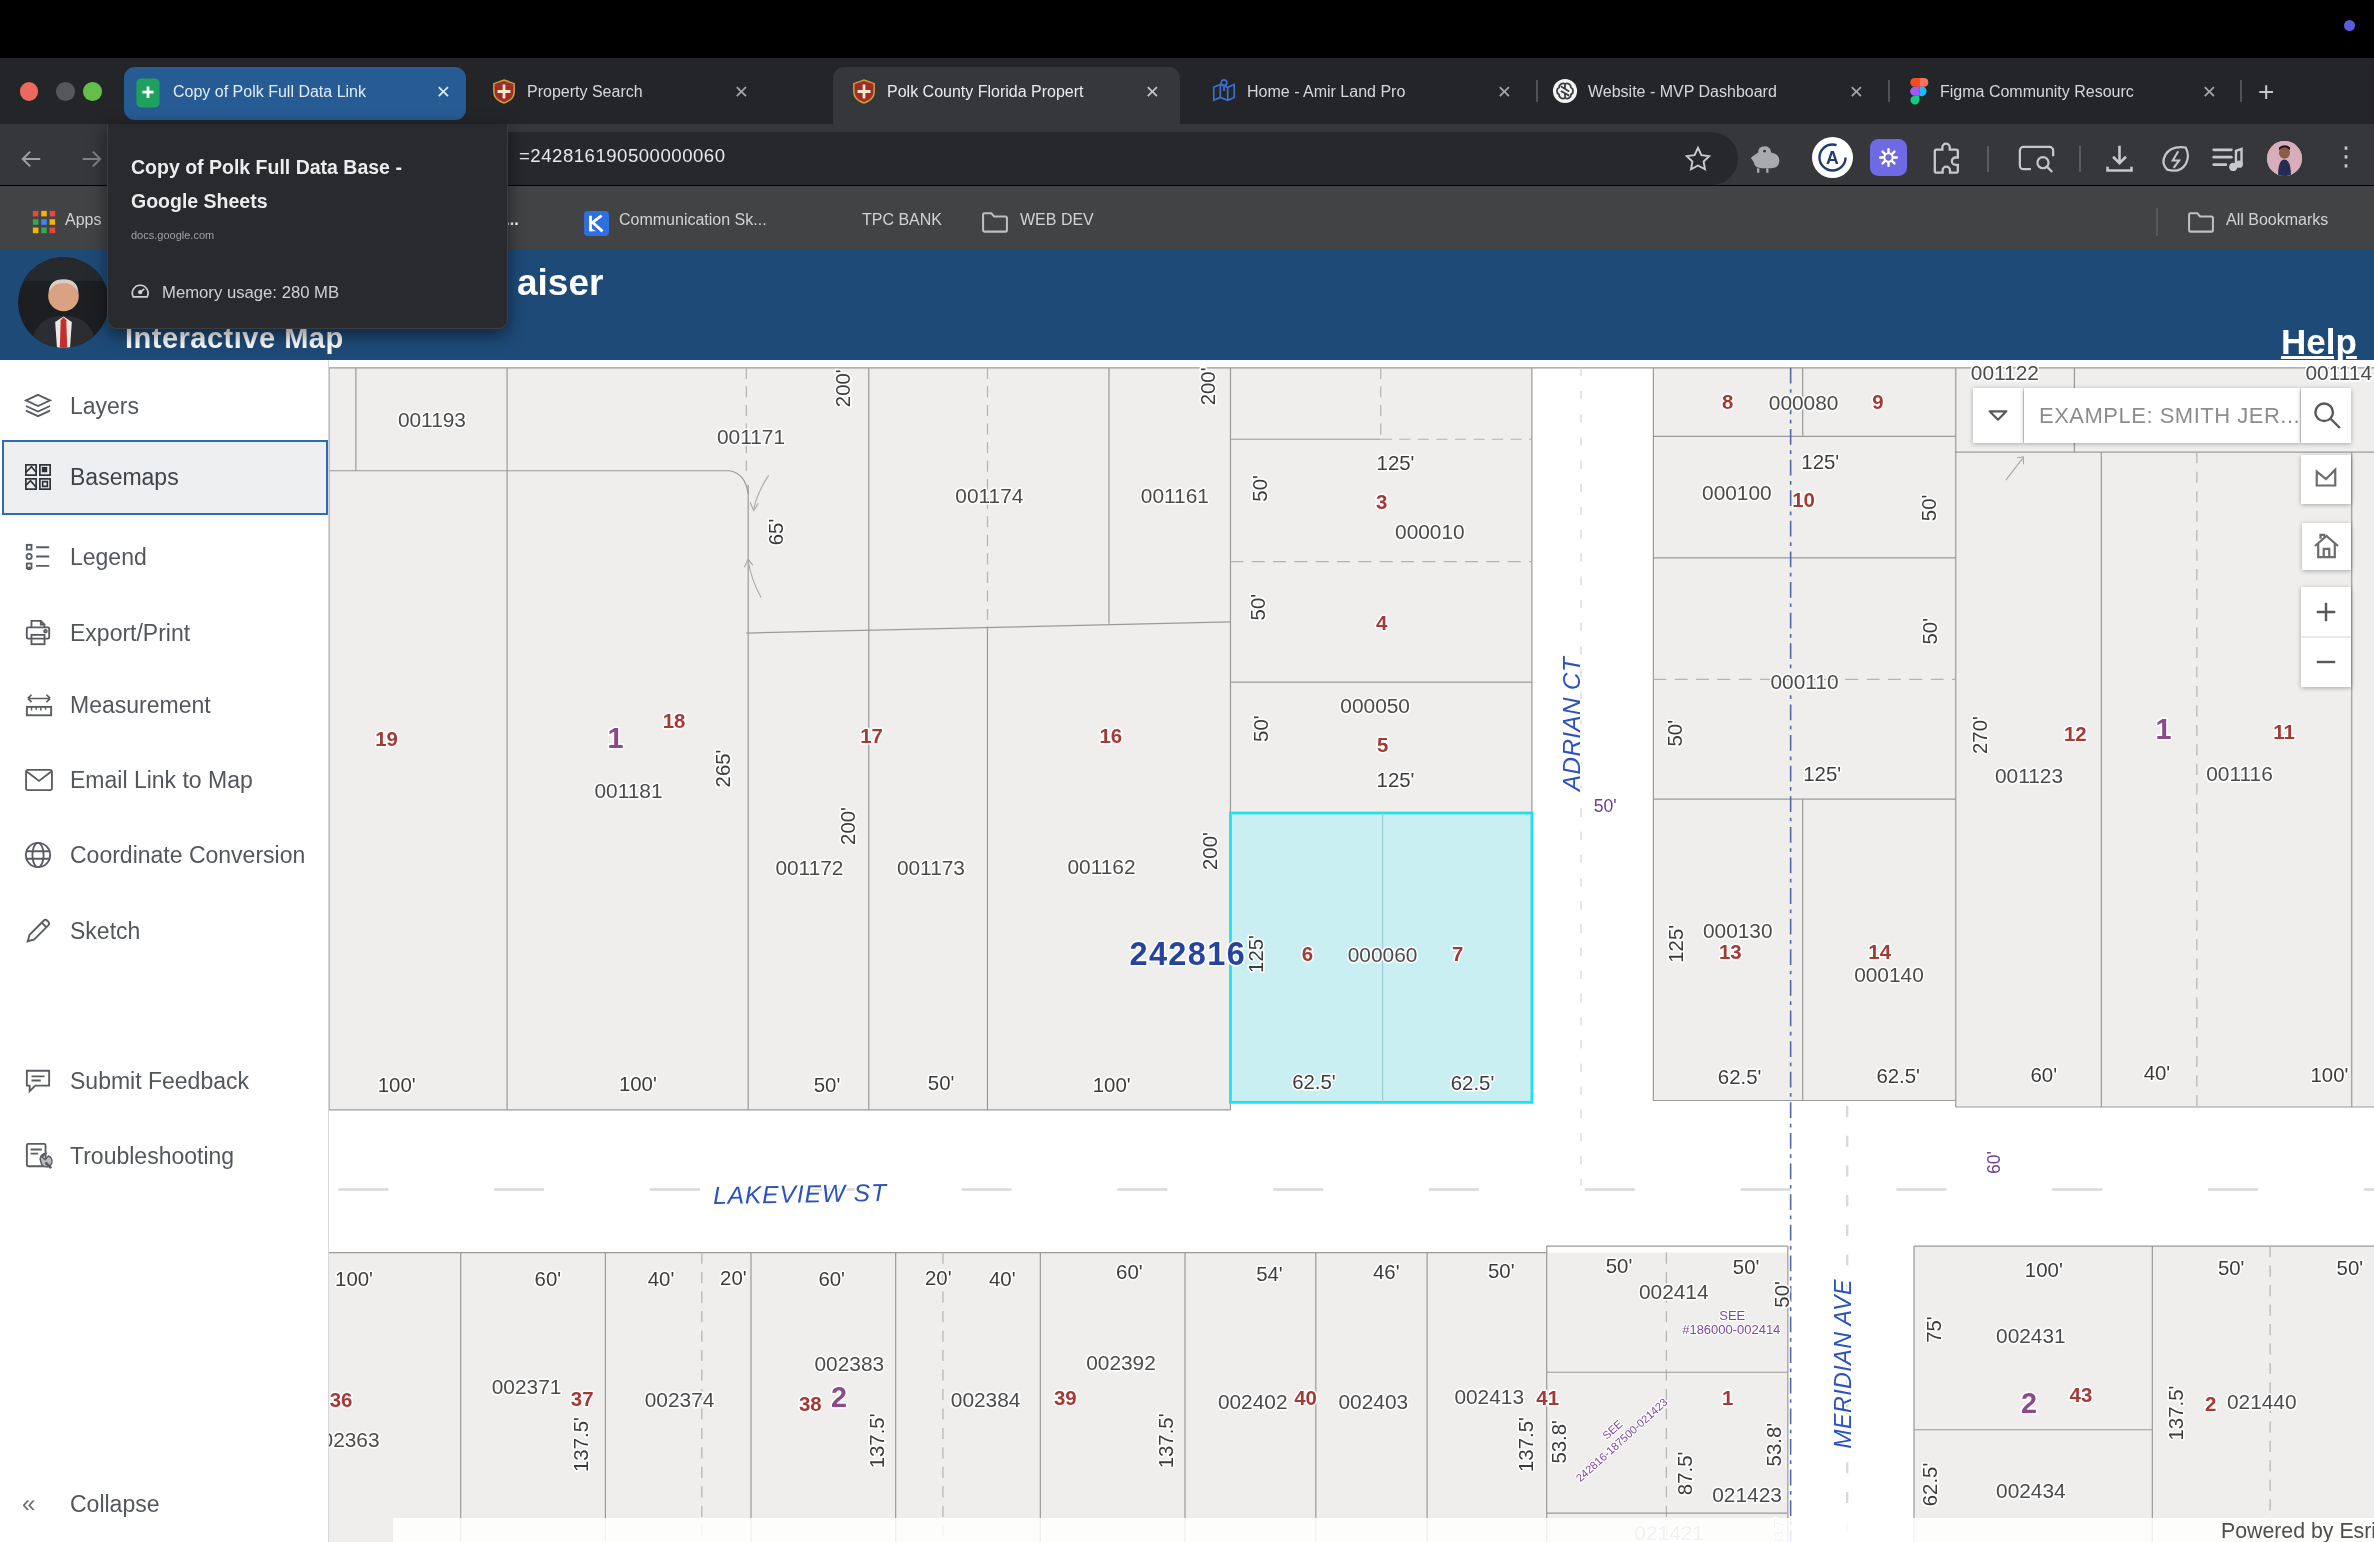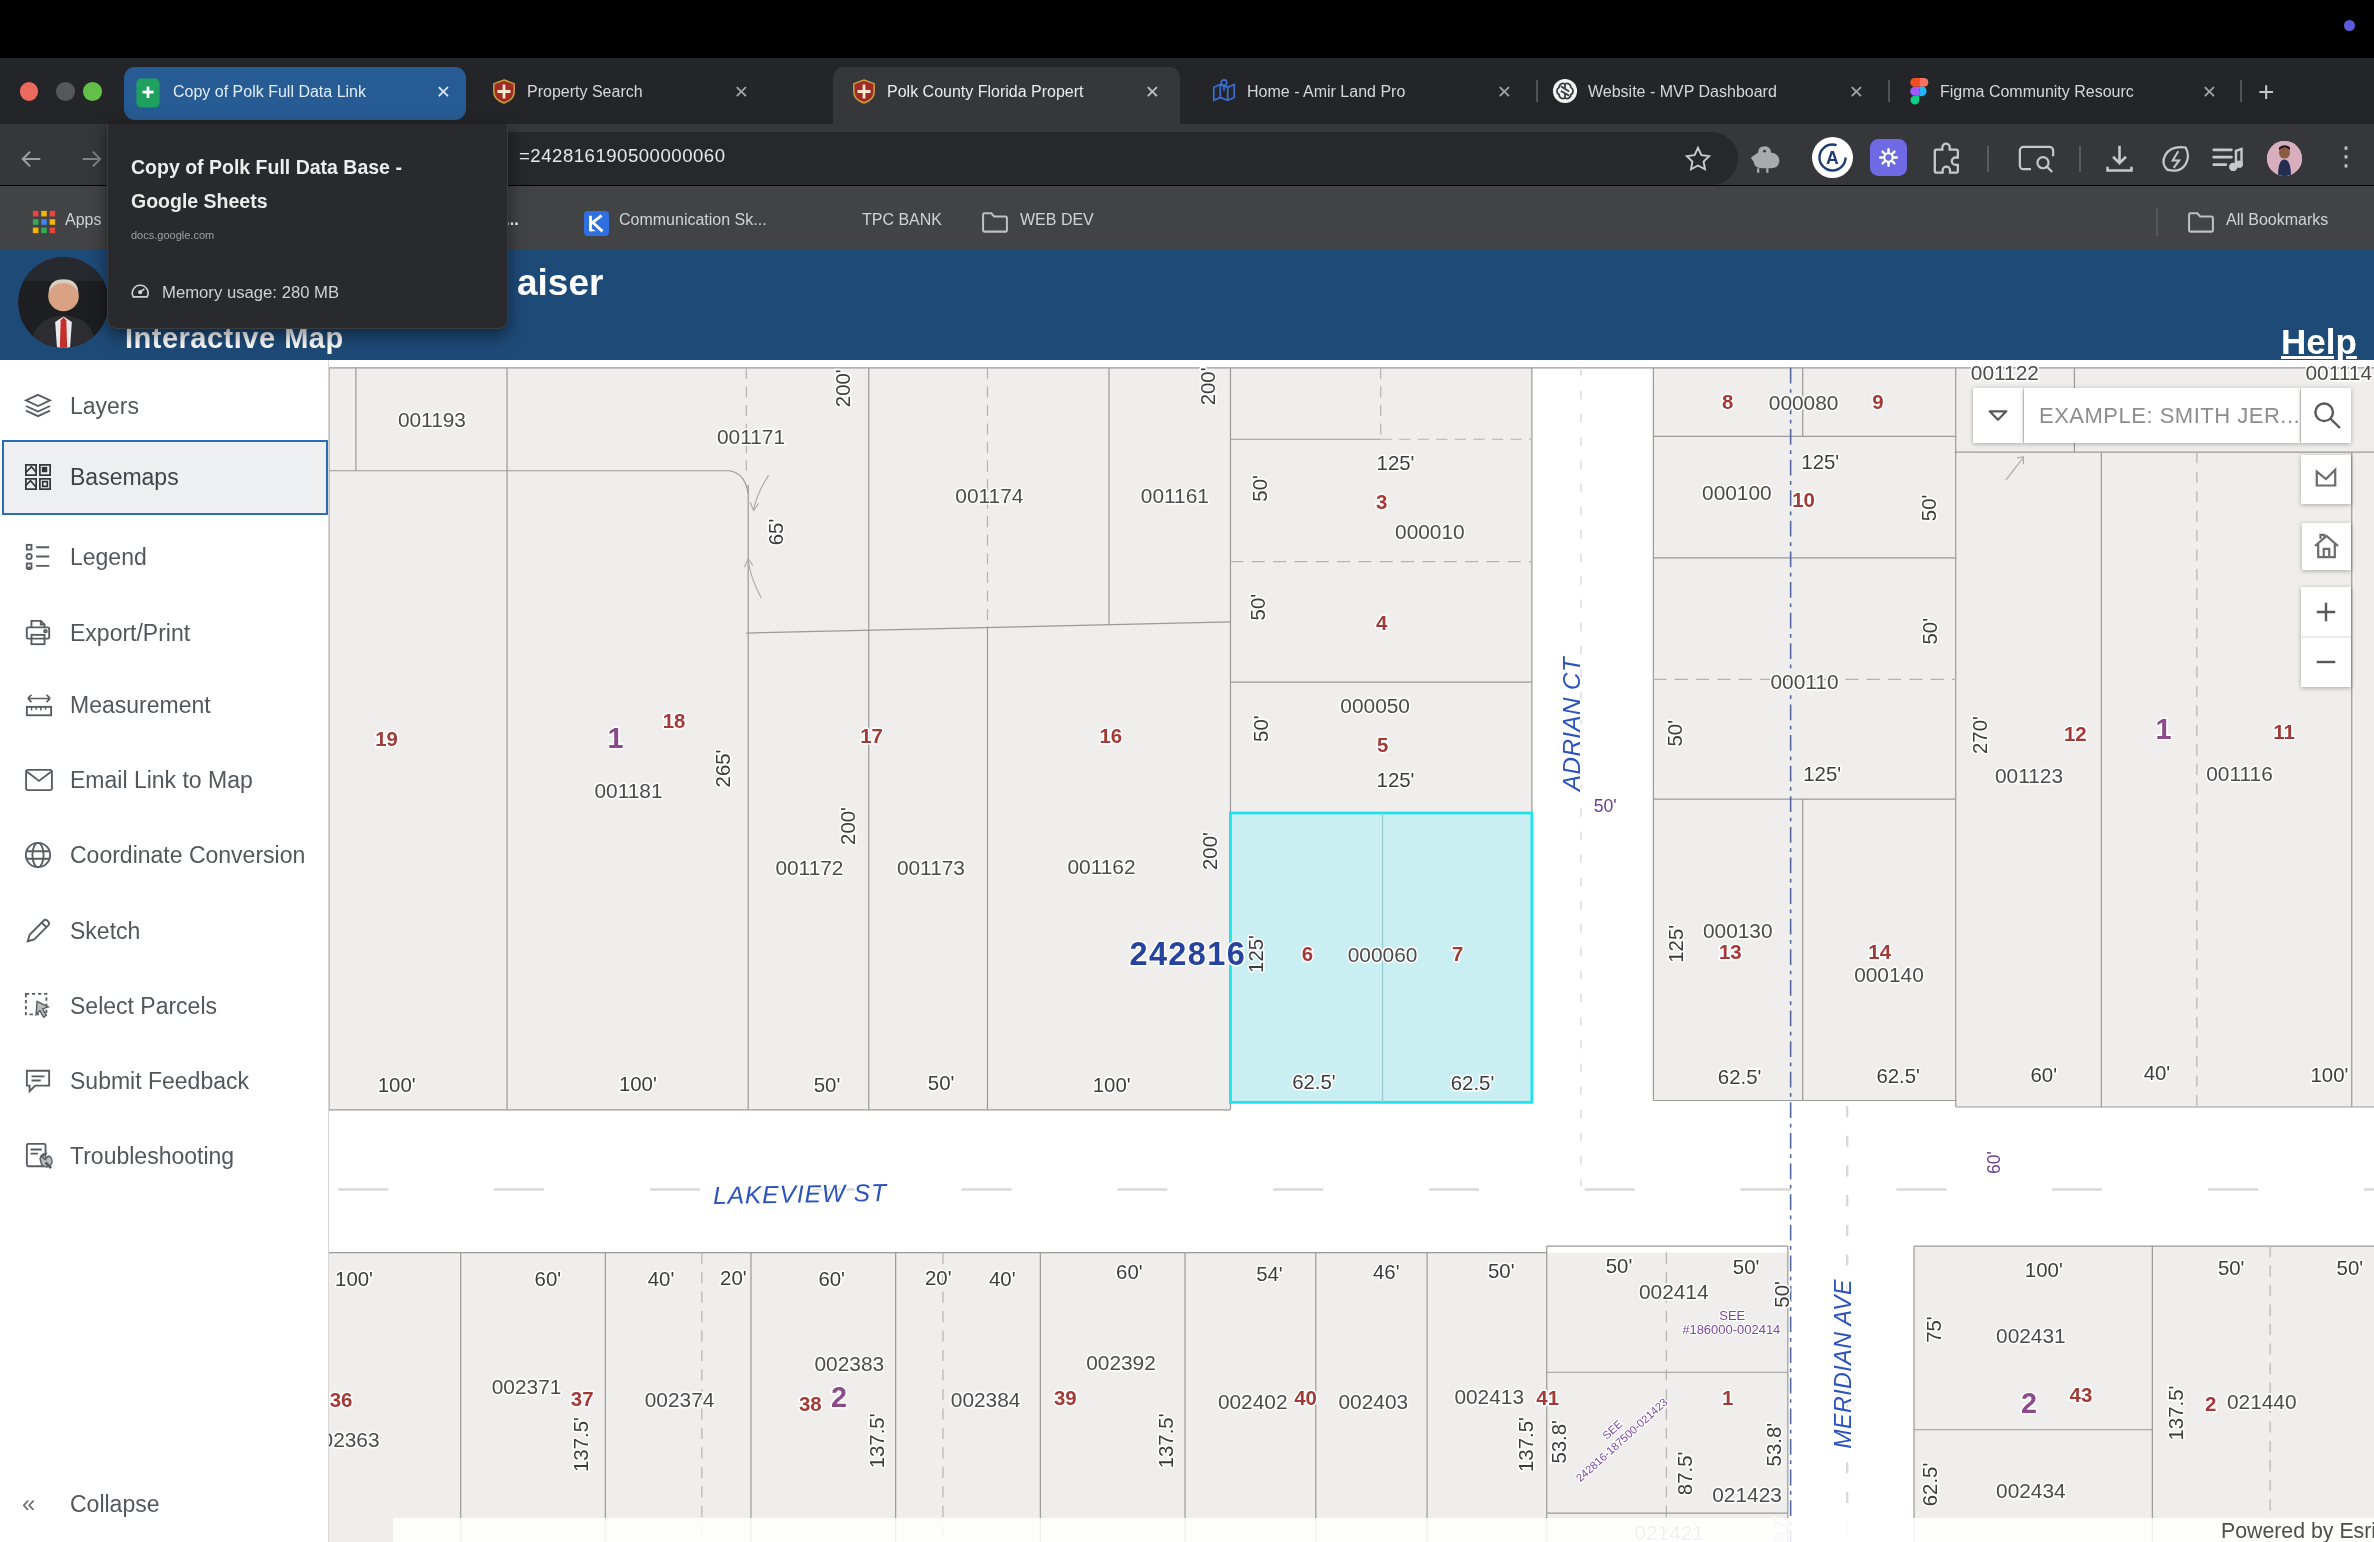--- a/index.html
+++ b/index.html
@@ -299,29 +299,20 @@
       <span>Coordinate Conversion</span>
     </div>
     <div class="sitem" style="top:544px;">
       <svg width="28" height="28" viewBox="0 0 30 30">
         <g fill="none" stroke="#595d61" stroke-width="2">
           <path d="M4 26 L6 19 L21 4 Q23 2 25 4 L26 5 Q28 7 26 9 L11 24 L4 26 Z"></path>
           <path d="M19 6 L24 11"></path>
         </g>
       </svg>
       <span>Sketch</span>
-    </div>
-    <div class="sitem" style="top:619px;">
-      <svg width="28" height="28" viewBox="0 0 30 30">
-        <g fill="none" stroke="#595d61" stroke-width="2" stroke-dasharray="3.5 3">
-          <rect x="2" y="2" width="22" height="22"></rect>
-        </g>
-        <path d="M14 10 L26 16 L20 18 L24 25 L21 27 L17 20 L13 24 Z" fill="#babcbe" stroke="#595d61" stroke-width="1.5"></path>
-      </svg>
-      <span>Select Parcels</span>
     </div>
     <div class="sitem" style="top:694px;">
       <svg width="28" height="26" viewBox="0 0 30 28">
         <g fill="none" stroke="#595d61" stroke-width="2">
           <path d="M3 3 H27 V19 H12 L6 25 V19 H3 Z"></path>
           <path d="M8 9 H22 M8 13.5 H18"></path>
         </g>
       </svg>
       <span>Submit Feedback</span>
     </div>

